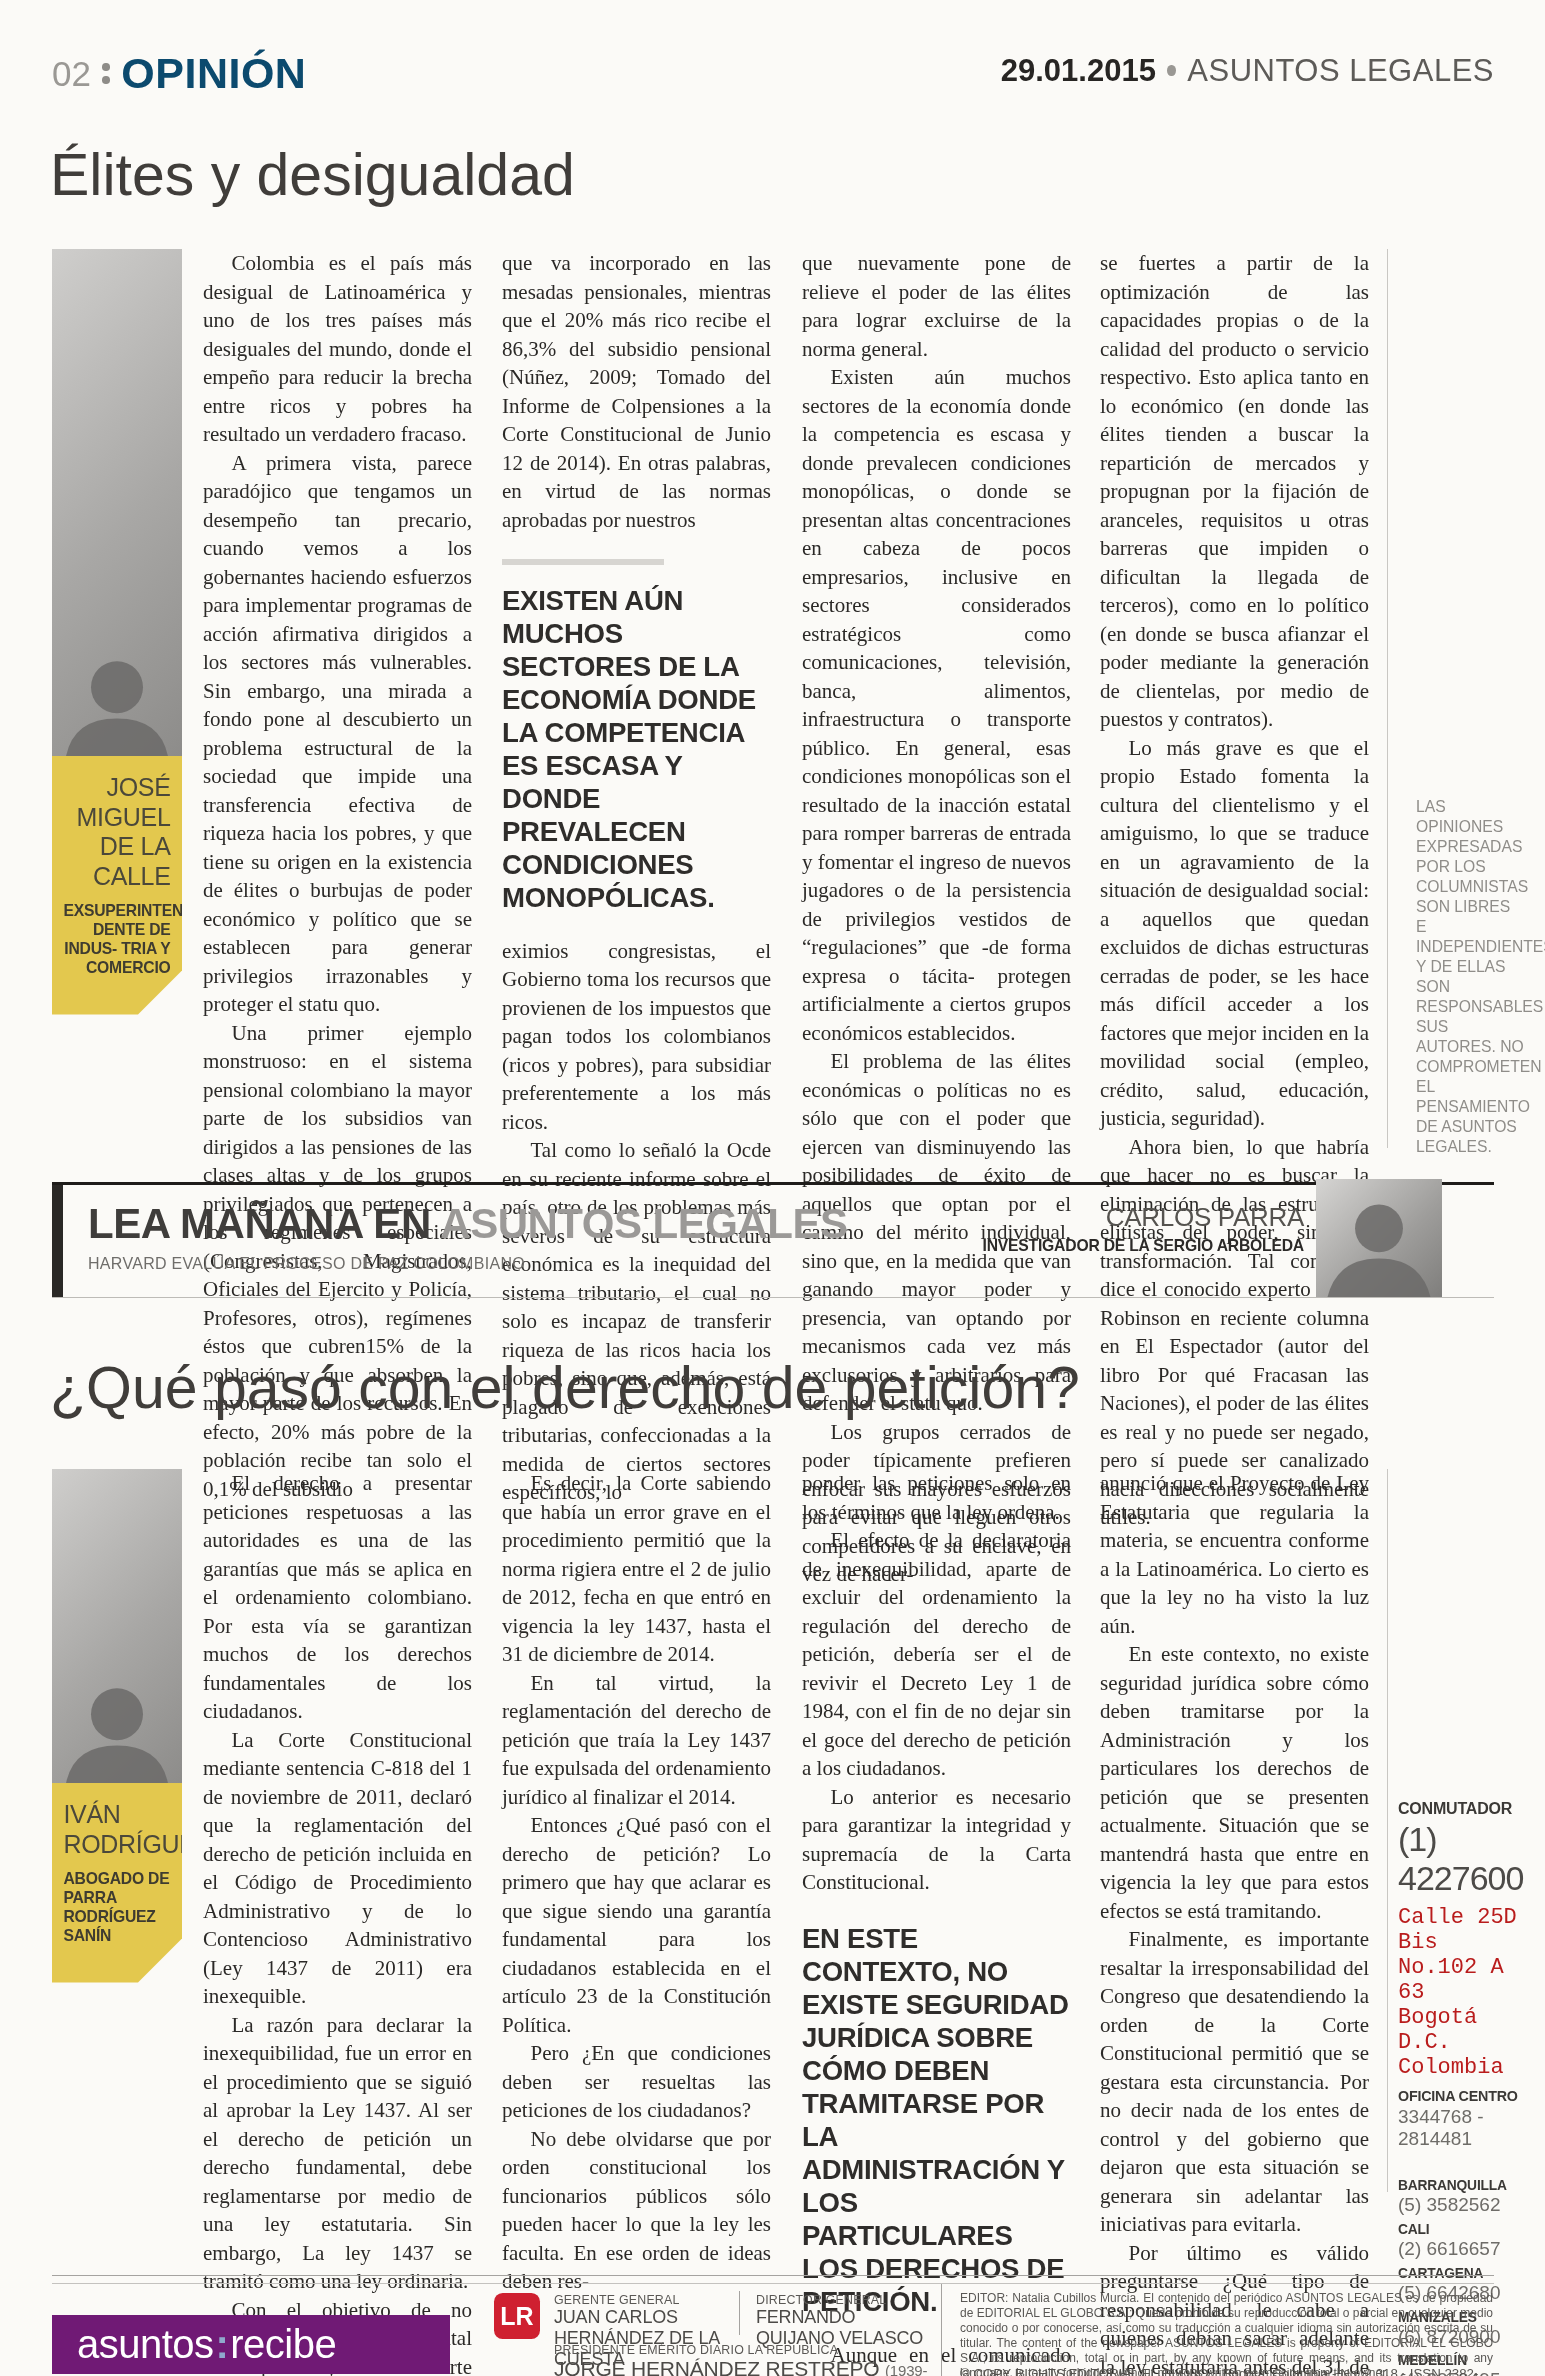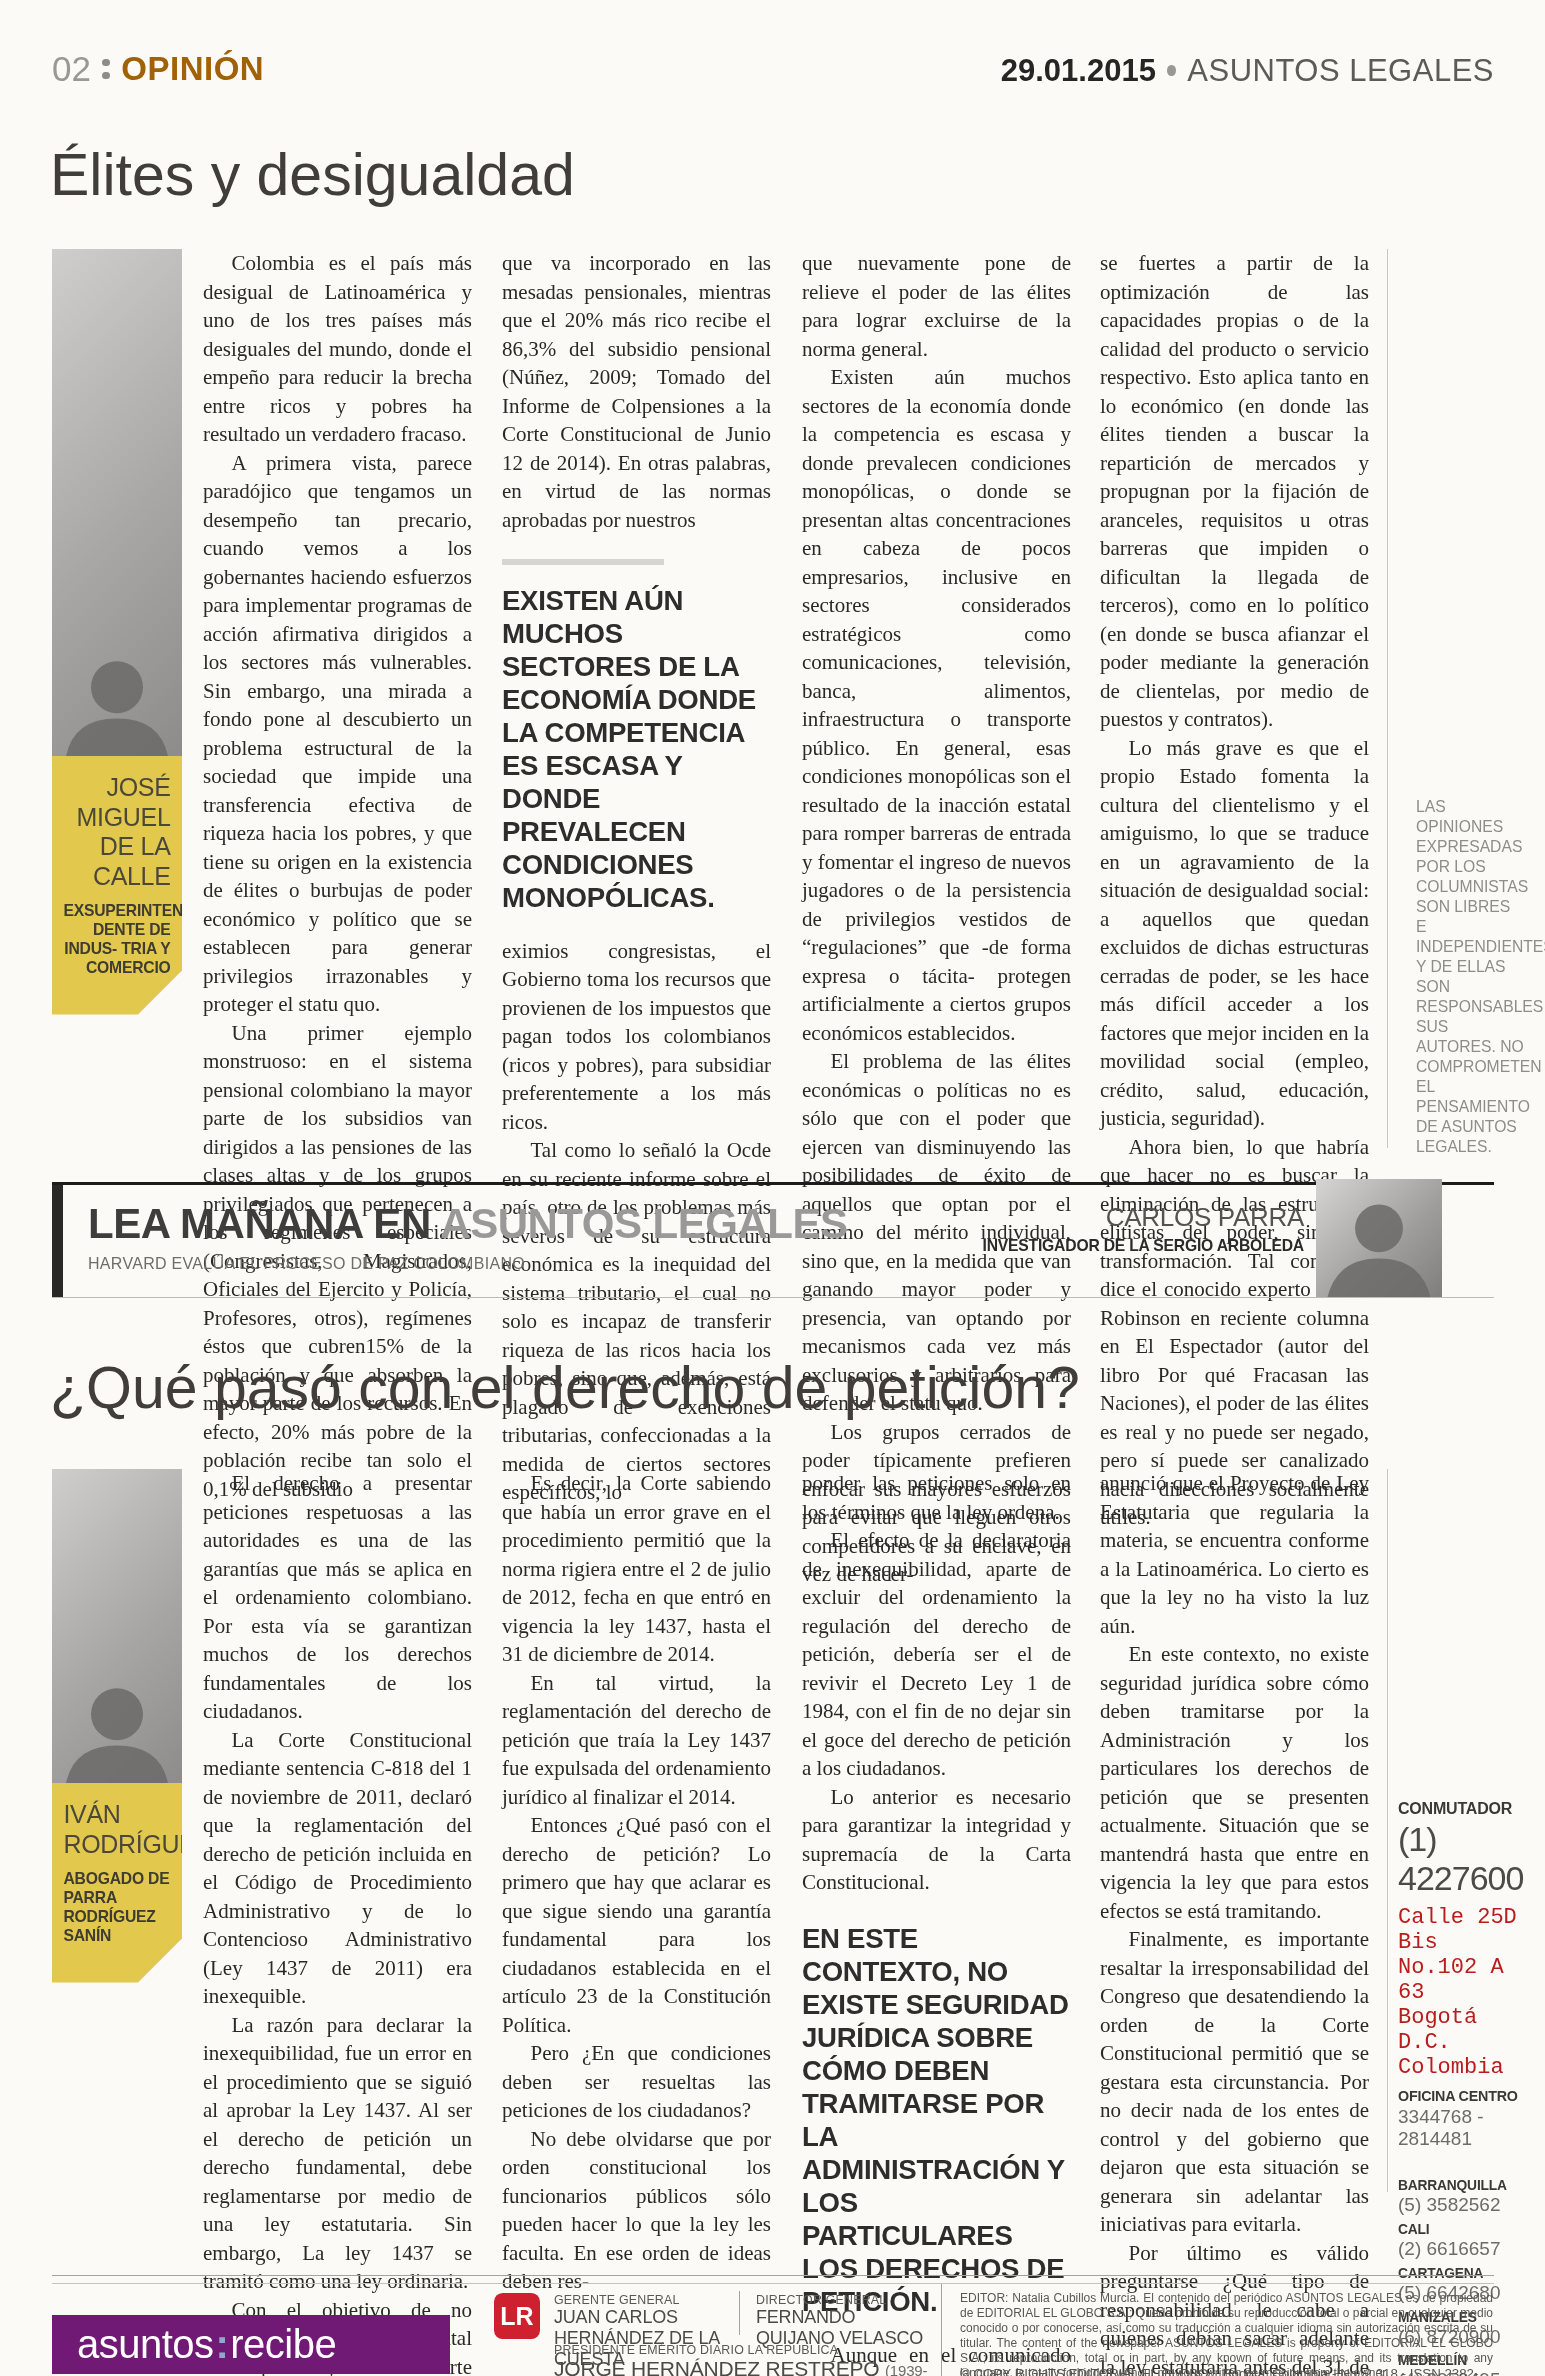--- a/index.html
+++ b/index.html
@@ -5,21 +5,21 @@
   html,body{margin:0;padding:0;background:#e9e7e2;}
   .page{position:relative;width:1546px;height:2377px;background:#fbfaf7;margin:0 auto;
         font-family:"Liberation Sans","DejaVu Sans",sans-serif;color:#2e2c2a;overflow:hidden;}
 
   
   .hdr{position:absolute;left:52px;right:52px;top:49px;height:46px;}
   .hdr-left{position:absolute;left:0;top:0;display:flex;align-items:center;gap:11.4px;}
   .hdr-pagenum{font-size:35px;color:#9a9894;font-weight:300;}
   .dots{display:flex;flex-direction:column;gap:5.7px;}
   .dots i{width:7.6px;height:7.6px;border-radius:50%;background:#8e8c88;display:block;}
-  .hdr-section{font-size:33px;font-weight:bold;color:#a16207;letter-spacing:0.5px;}
+  .hdr-section{font-size:43px;font-weight:bold;color:#0c4a6e;letter-spacing:0.5px;}
   .hdr-right{position:absolute;right:0;top:3.8px;display:flex;align-items:center;gap:11.4px;}
   .hdr-date{font-size:31px;font-weight:bold;color:#272523;}
   .hdr-bullet{width:8.6px;height:11.4px;border-radius:50%;background:#9a9894;}
   .hdr-brand{font-size:31px;color:#5d5b58;font-weight:300;letter-spacing:0.5px;}
 
   
   .a-title{position:absolute;left:50px;font-size:59px;font-weight:300;color:#403d3a;letter-spacing:0;}
 
   
   .article{position:absolute;left:0;top:0;width:1546px;}

